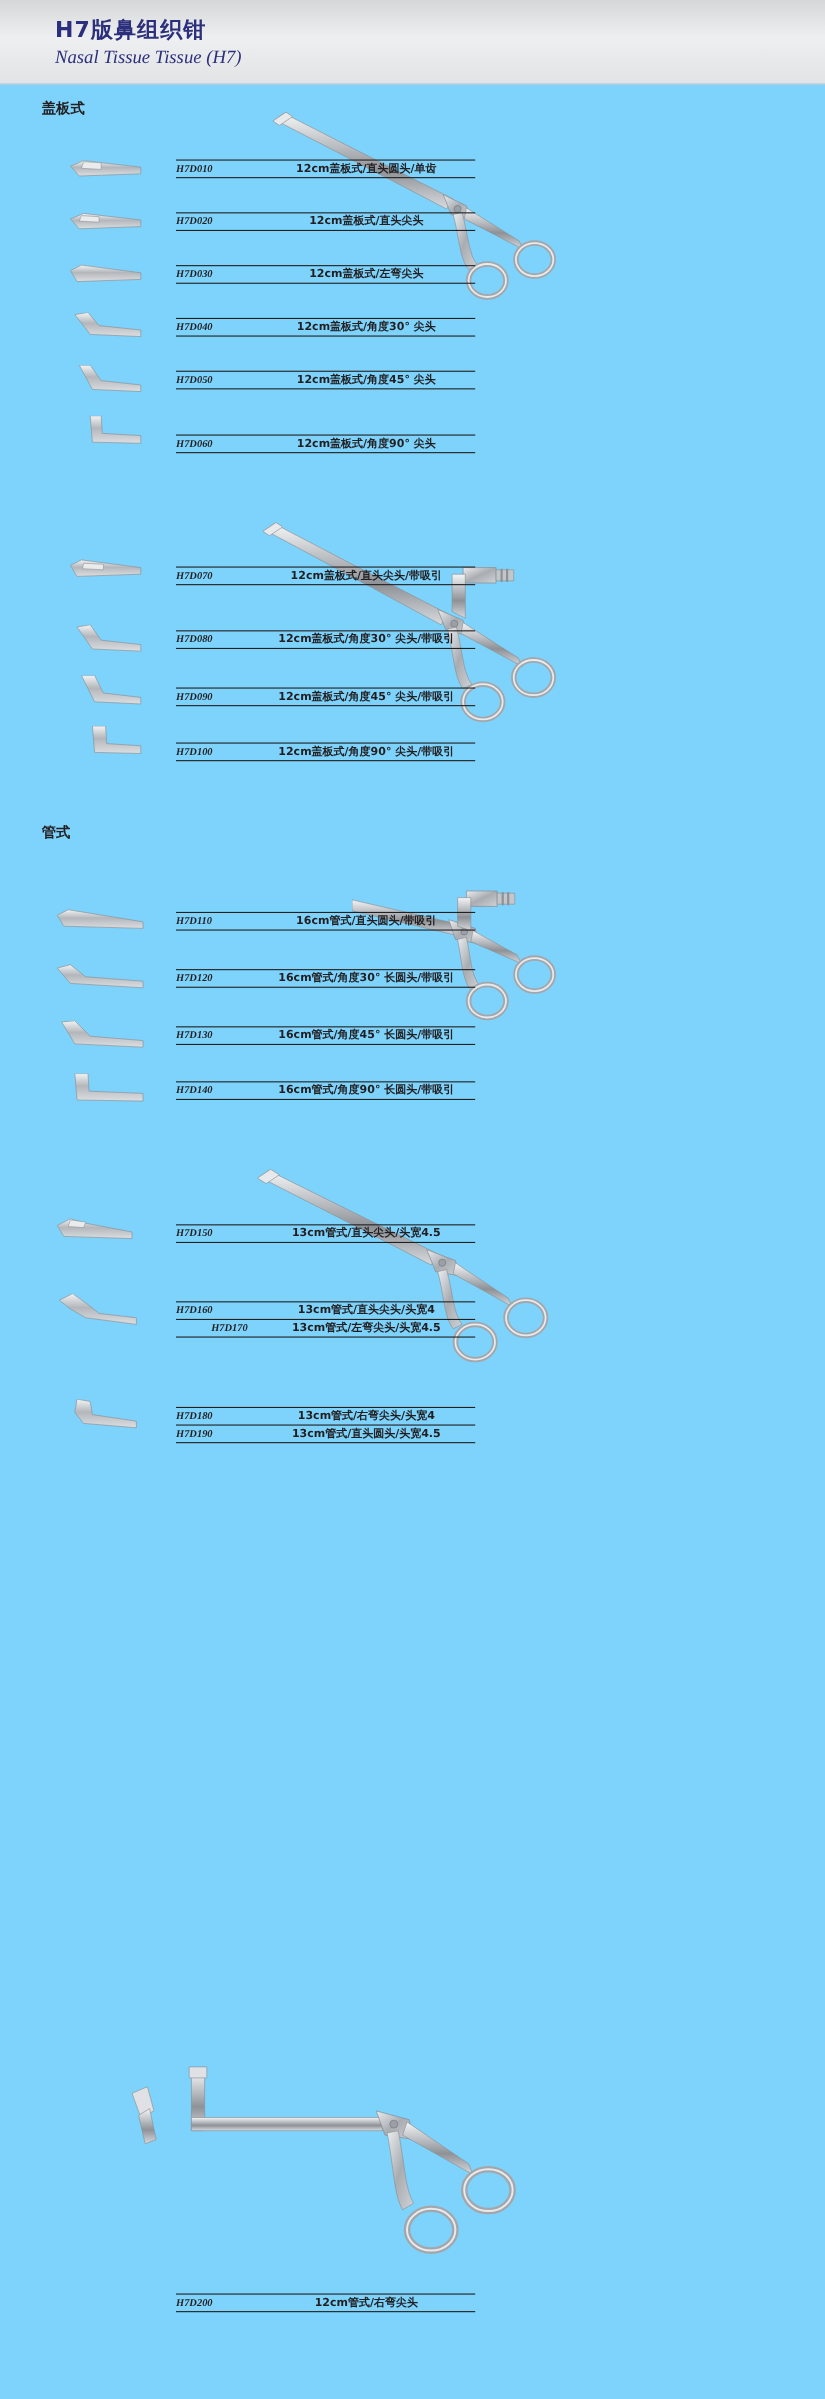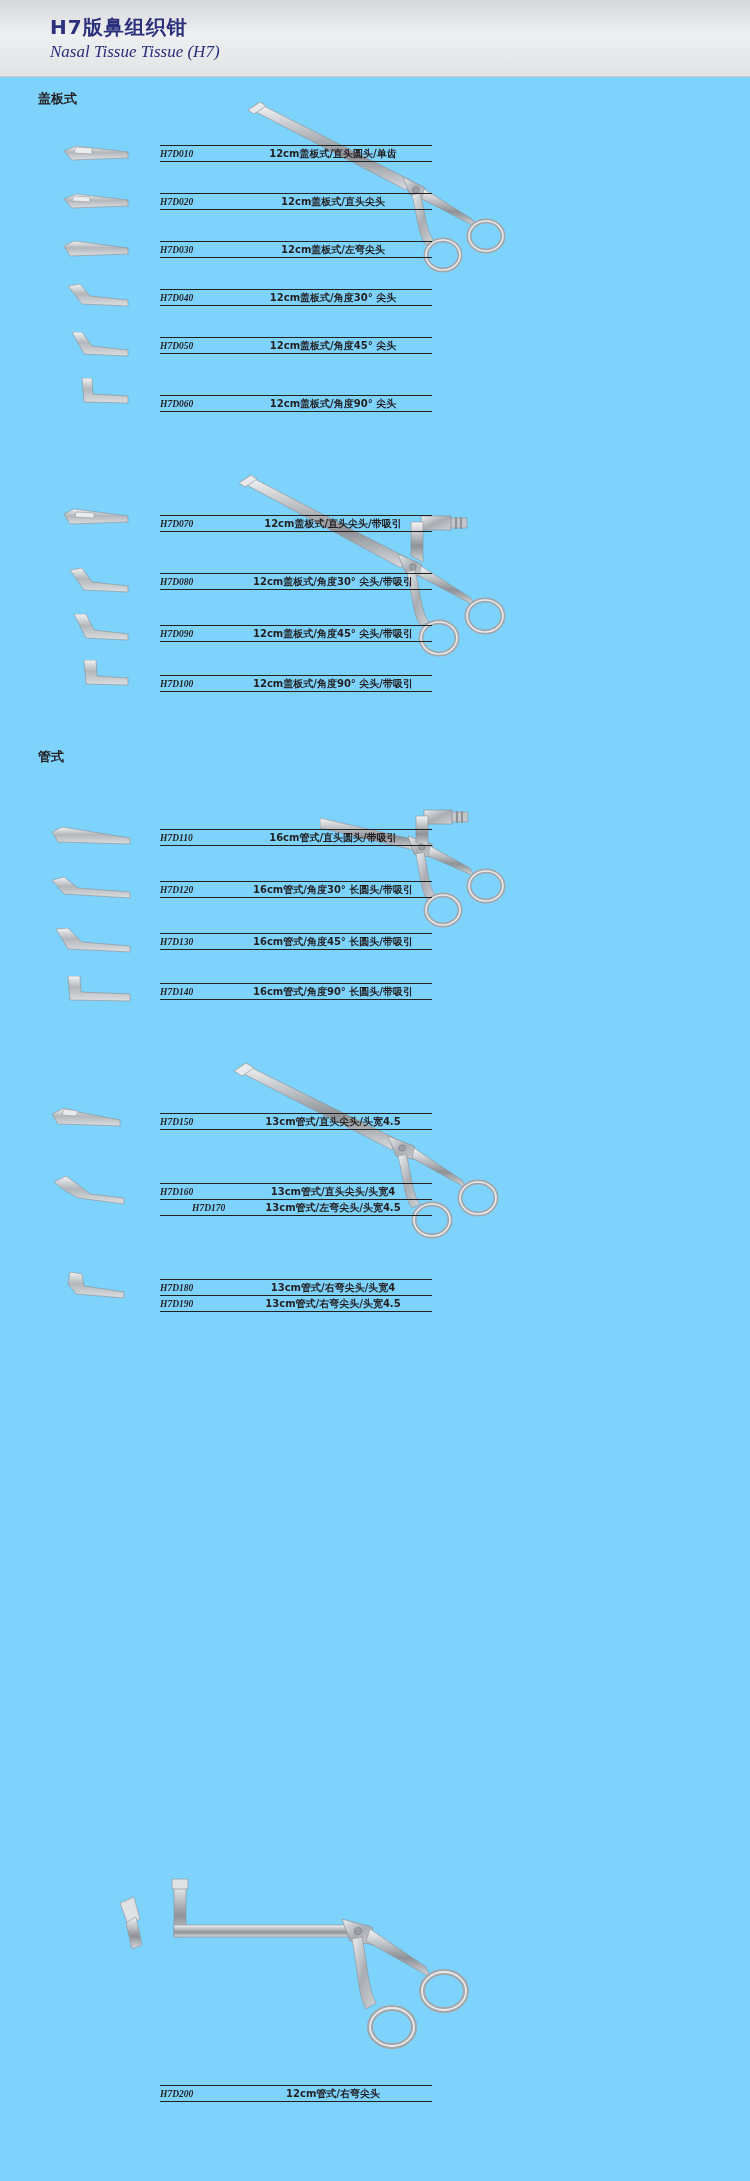--- a/index.html
+++ b/index.html
@@ -497,21 +497,21 @@
     <div class="spec" style="top:16px;">13cm管式/左弯尖头/头宽4.5</div>
     <div class="rule" style="top:29px;"></div>
   </div>
 
   <div class="row" style="left:160px; top:1282px; height:34px;">
     <div class="rule" style="top:-3px;"></div>
     <div class="code">H7D180</div>
     <div class="spec">13cm管式/右弯尖头/头宽4</div>
     <div class="rule" style="top:13px;"></div>
     <div class="code" style="top:16px;">H7D190</div>
-    <div class="spec" style="top:16px;">13cm管式/右弯尖头/头宽4.5</div>
+    <div class="spec" style="top:16px;">13cm管式/直头圆头/头宽4.5</div>
     <div class="rule" style="top:29px;"></div>
   </div>
 
   <div class="row" style="left:160px; top:2088px;">
     <div class="rule" style="top:-3px;"></div>
     <div class="code">H7D200</div>
     <div class="spec">12cm管式/右弯尖头</div>
     <div class="rule" style="top:13px;"></div>
   </div>
 

